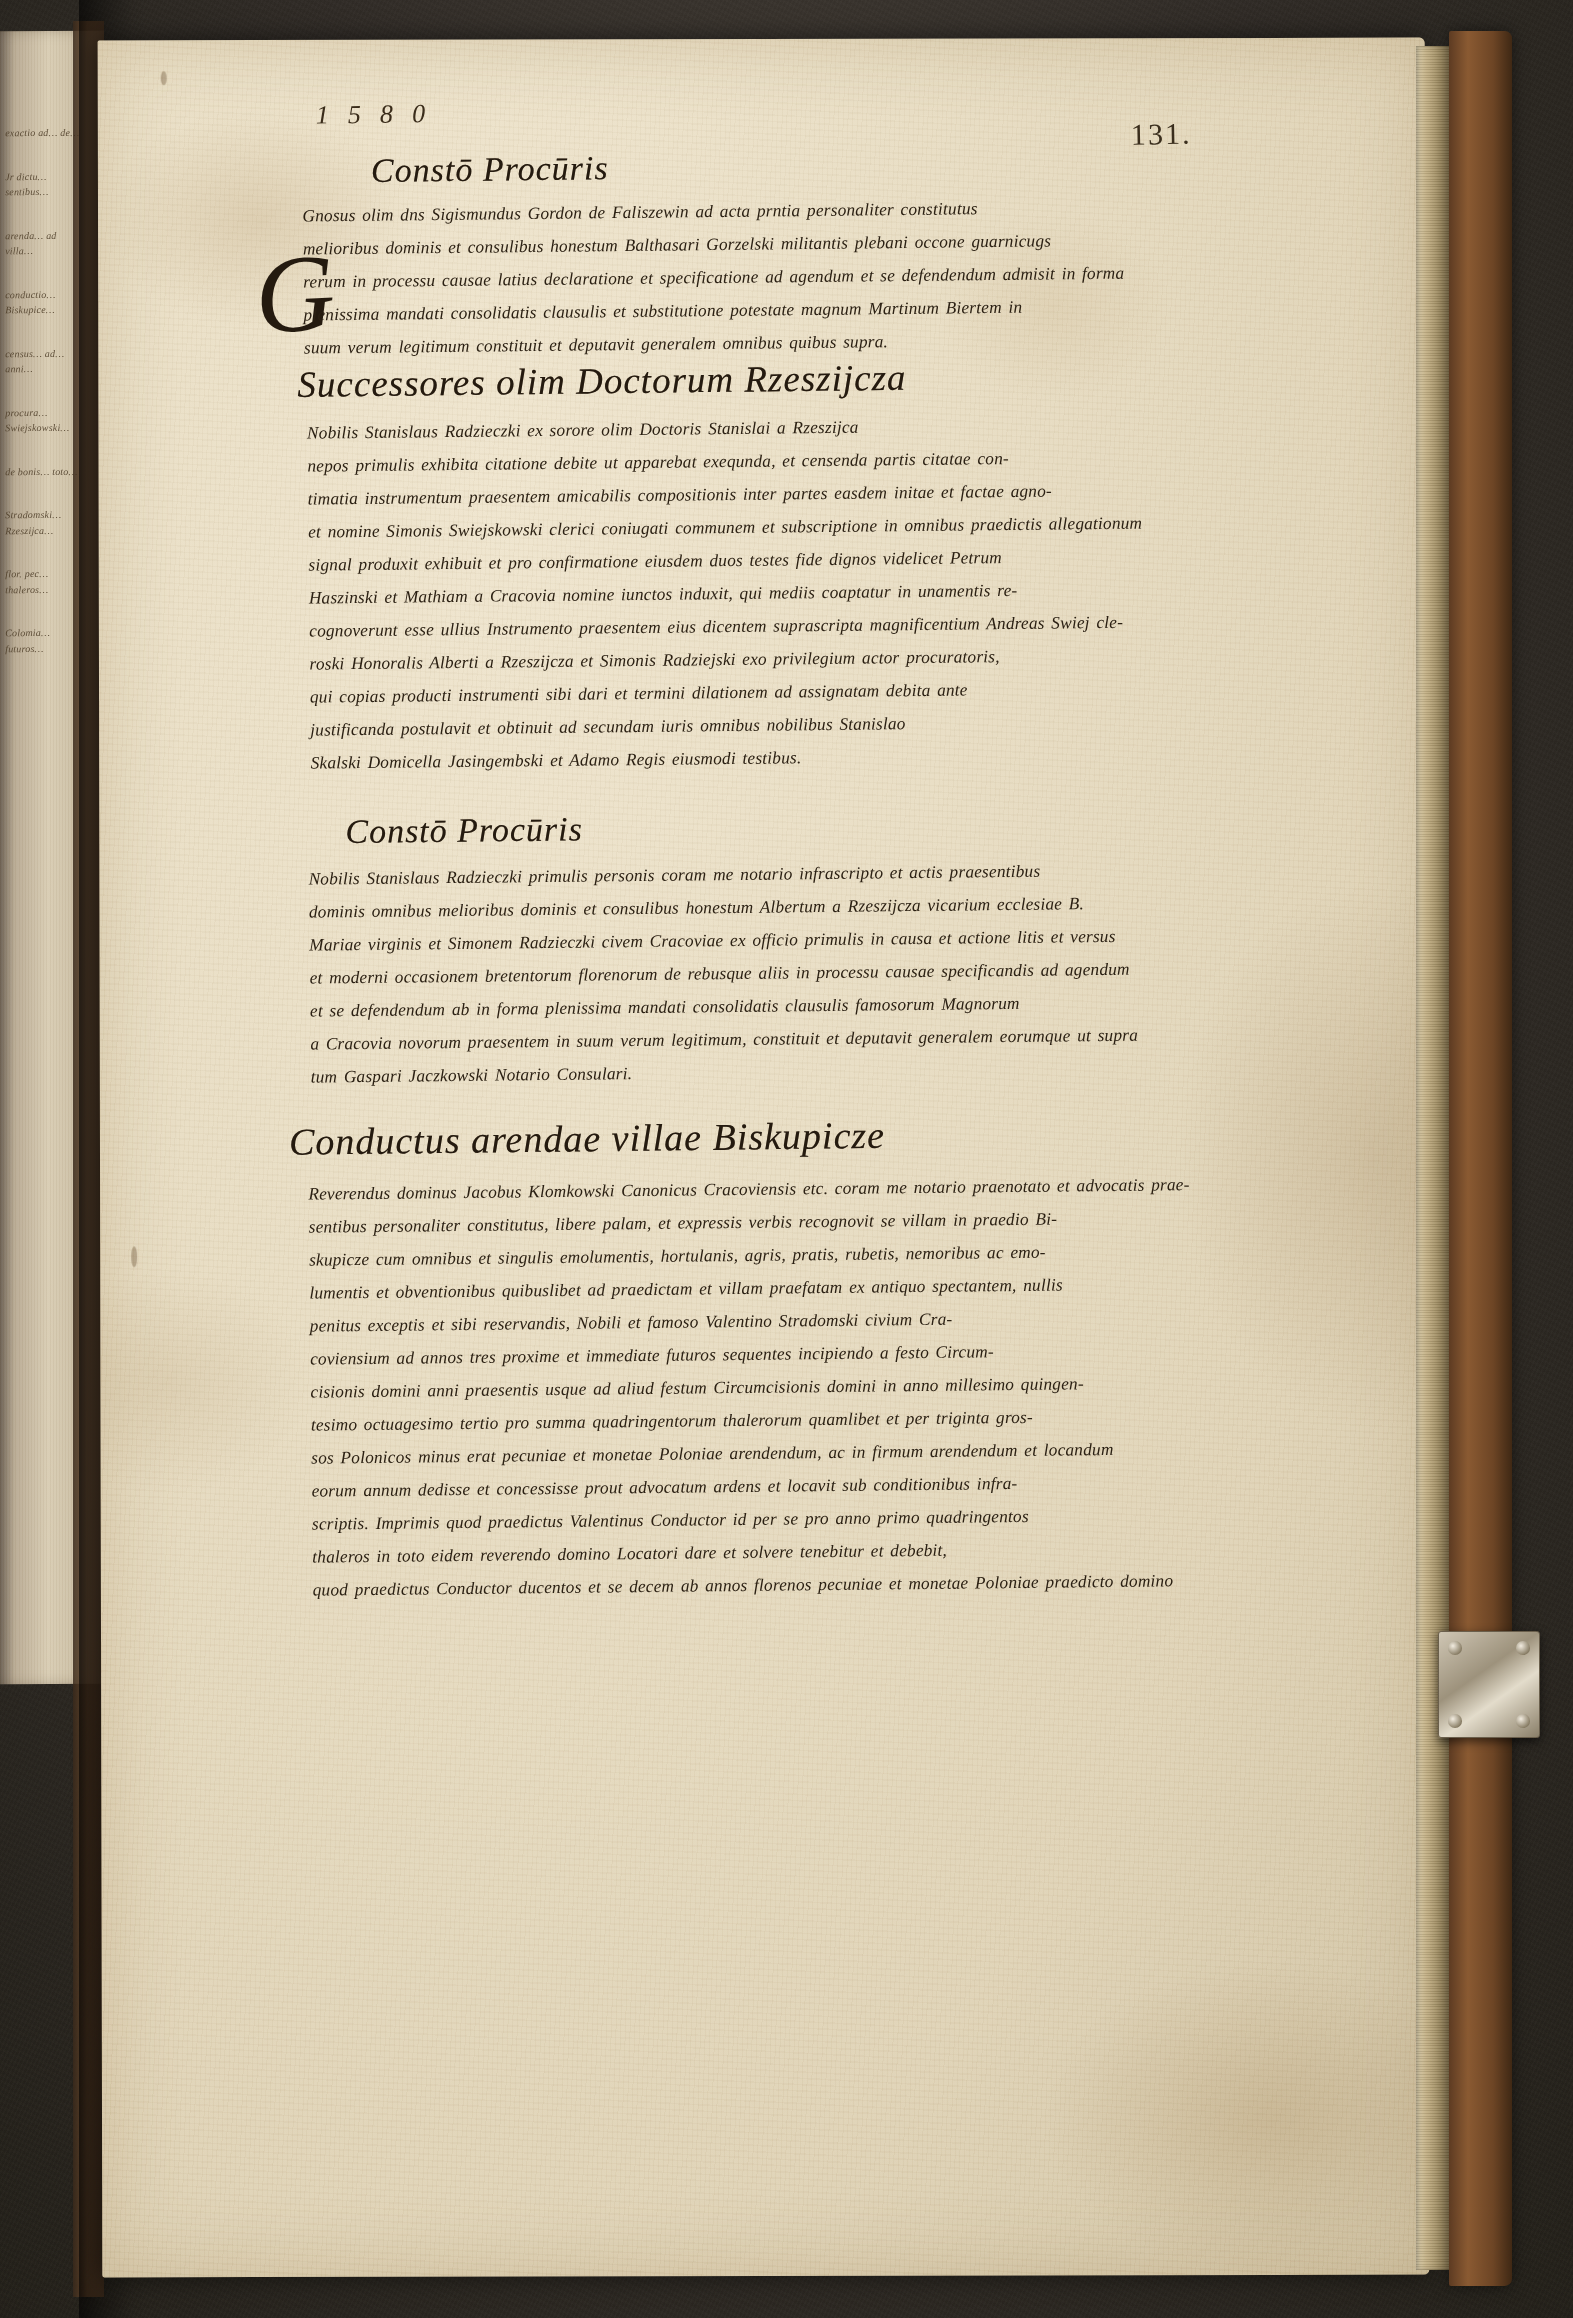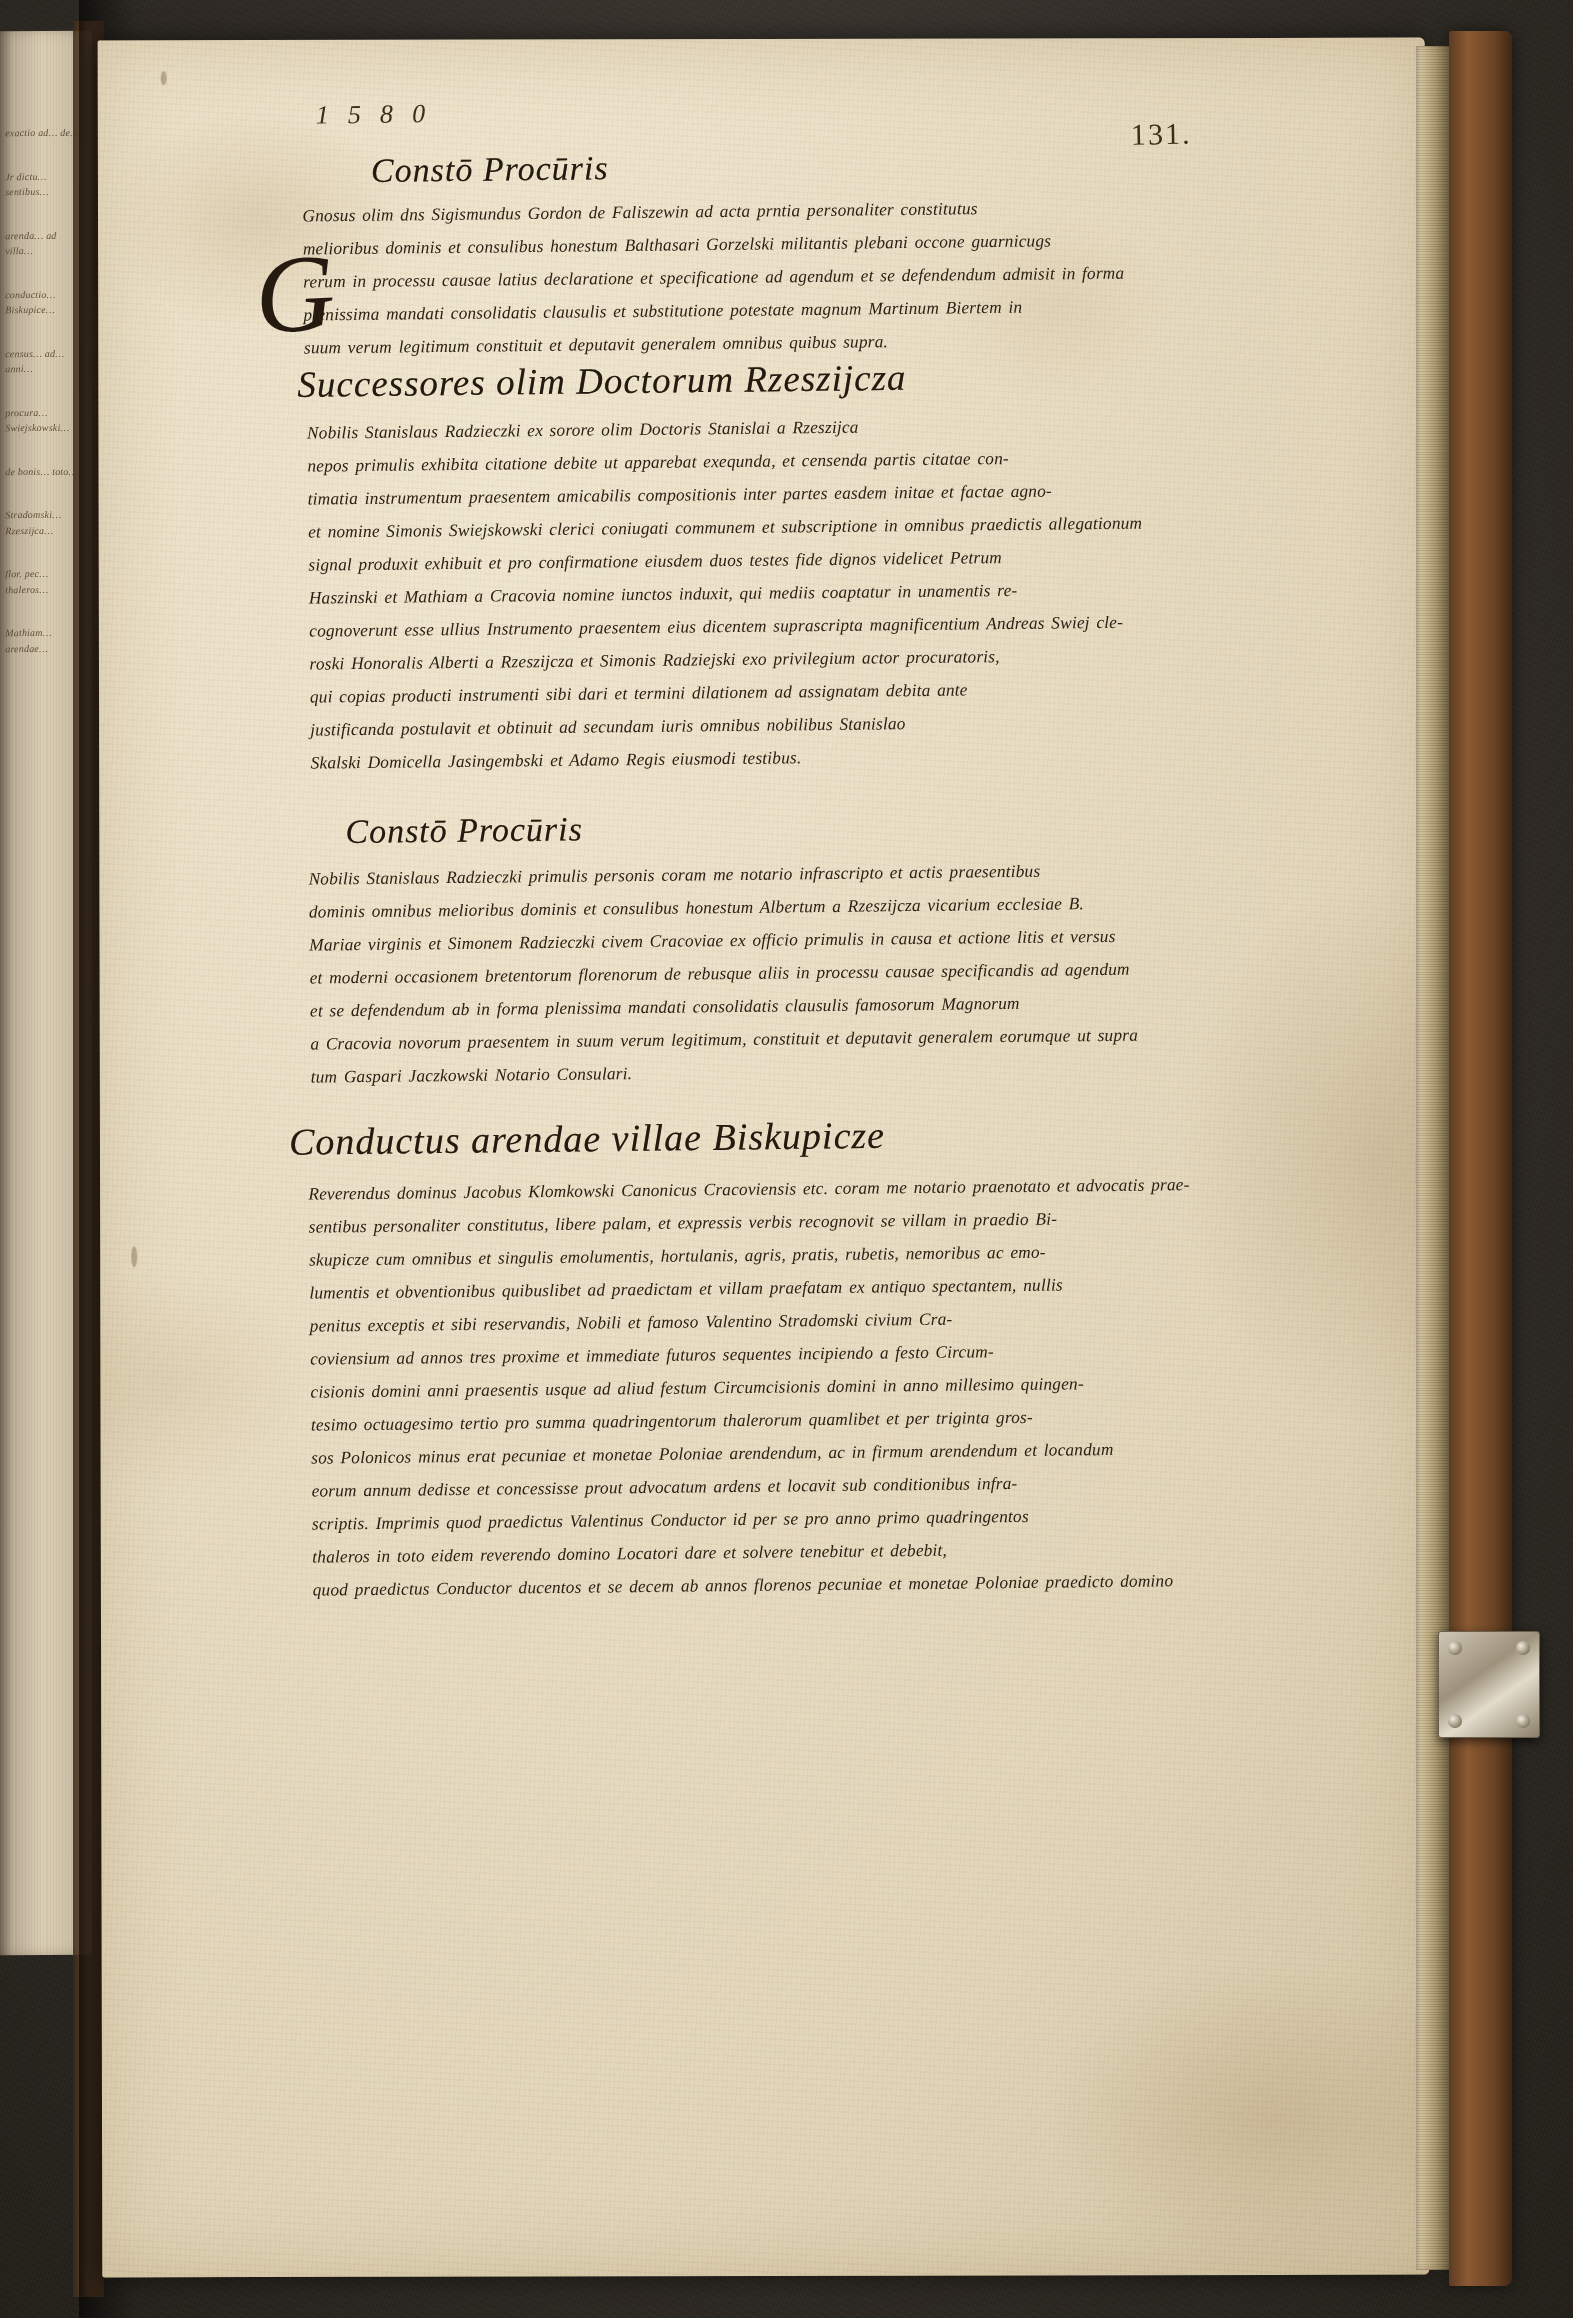--- a/index.html
+++ b/index.html
@@ -32,24 +32,25 @@
       repeating-linear-gradient(25deg, rgba(255,255,255,0.008) 0 2.6px, rgba(0,0,0,0.015) 2.6px 5.8px);
     pointer-events: none;
   }
 
   
   .left-stub {
     position: absolute;
     left: 0px;
     top: 31px;
     width: 92px;
-    height: 1924px;
+    height: 1653px;
     background: linear-gradient(90deg, #6d6255 0%, #b9ab94 14%, #d9cdb4 46%, #cabda3 80%, #a3927a 100%);
     box-shadow: inset -8.4px 0 15.7px -5.2px rgba(60,45,25,0.55);
     transform: skewY(-0.25deg);
+    padding-left: 12px;
   }
   .left-stub .stub-grain {
     position: absolute;
     inset: 0;
     background-image:
       repeating-linear-gradient(90deg, rgba(120,95,60,0.10) 0 1px, rgba(255,255,255,0.05) 1px 3.1px);
     opacity: .6;
   }
   .left-marginalia {
     position: absolute;
@@ -276,21 +277,21 @@
     <div class="left-marginalia">
       <div class="left-marg-block">exactio ad… de…</div>
       <div class="left-marg-block">Jr dictu… sentibus…</div>
       <div class="left-marg-block">arenda… ad villa…</div>
       <div class="left-marg-block">conductio… Biskupice…</div>
       <div class="left-marg-block">census… ad… anni…</div>
       <div class="left-marg-block">procura… Swiejskowski…</div>
       <div class="left-marg-block">de bonis… toto…</div>
       <div class="left-marg-block">Stradomski… Rzeszijca…</div>
       <div class="left-marg-block">flor. pec… thaleros…</div>
-      <div class="left-marg-block">Mathiam… arendae…</div>
+      <div class="left-marg-block">Colomia… futuros…</div>
     </div>
   </div>
 
   <div class="spine"></div>
   <div class="gutter"></div>
 
   <div class="leaf">
     <div class="fiber"></div>
     <div class="stains"></div>
     <div class="worm" style="left:63px; top:31px;"></div>

